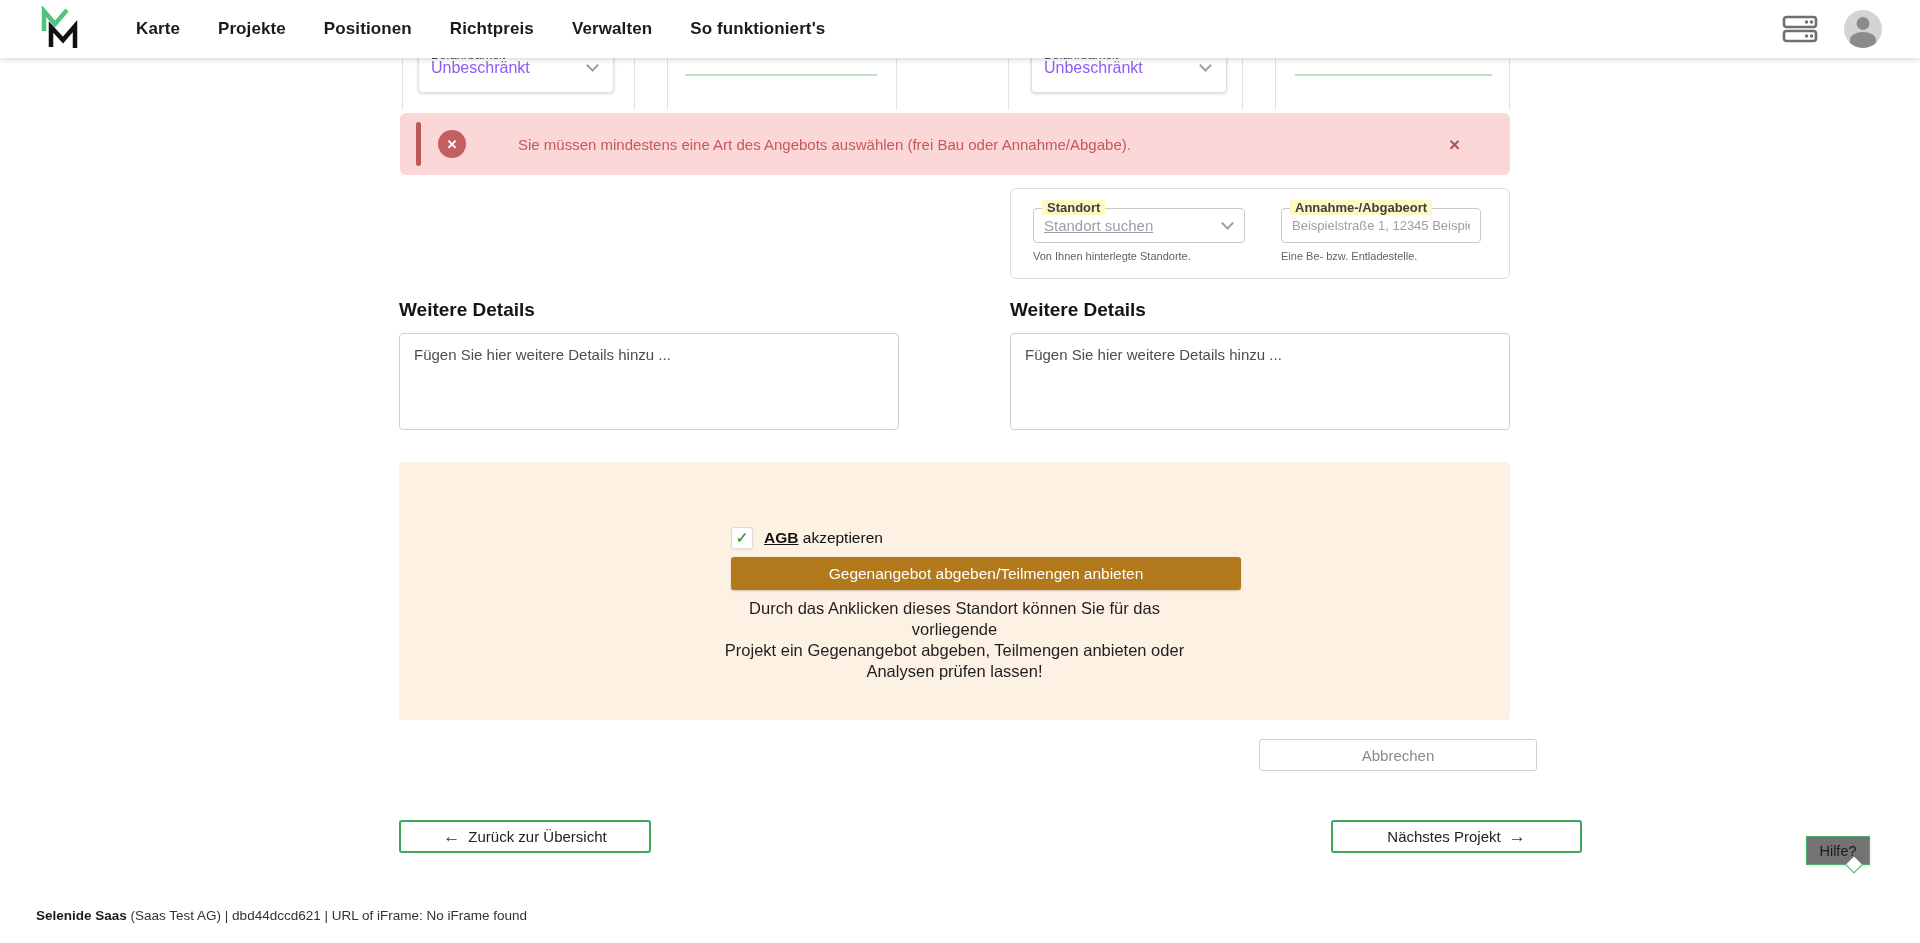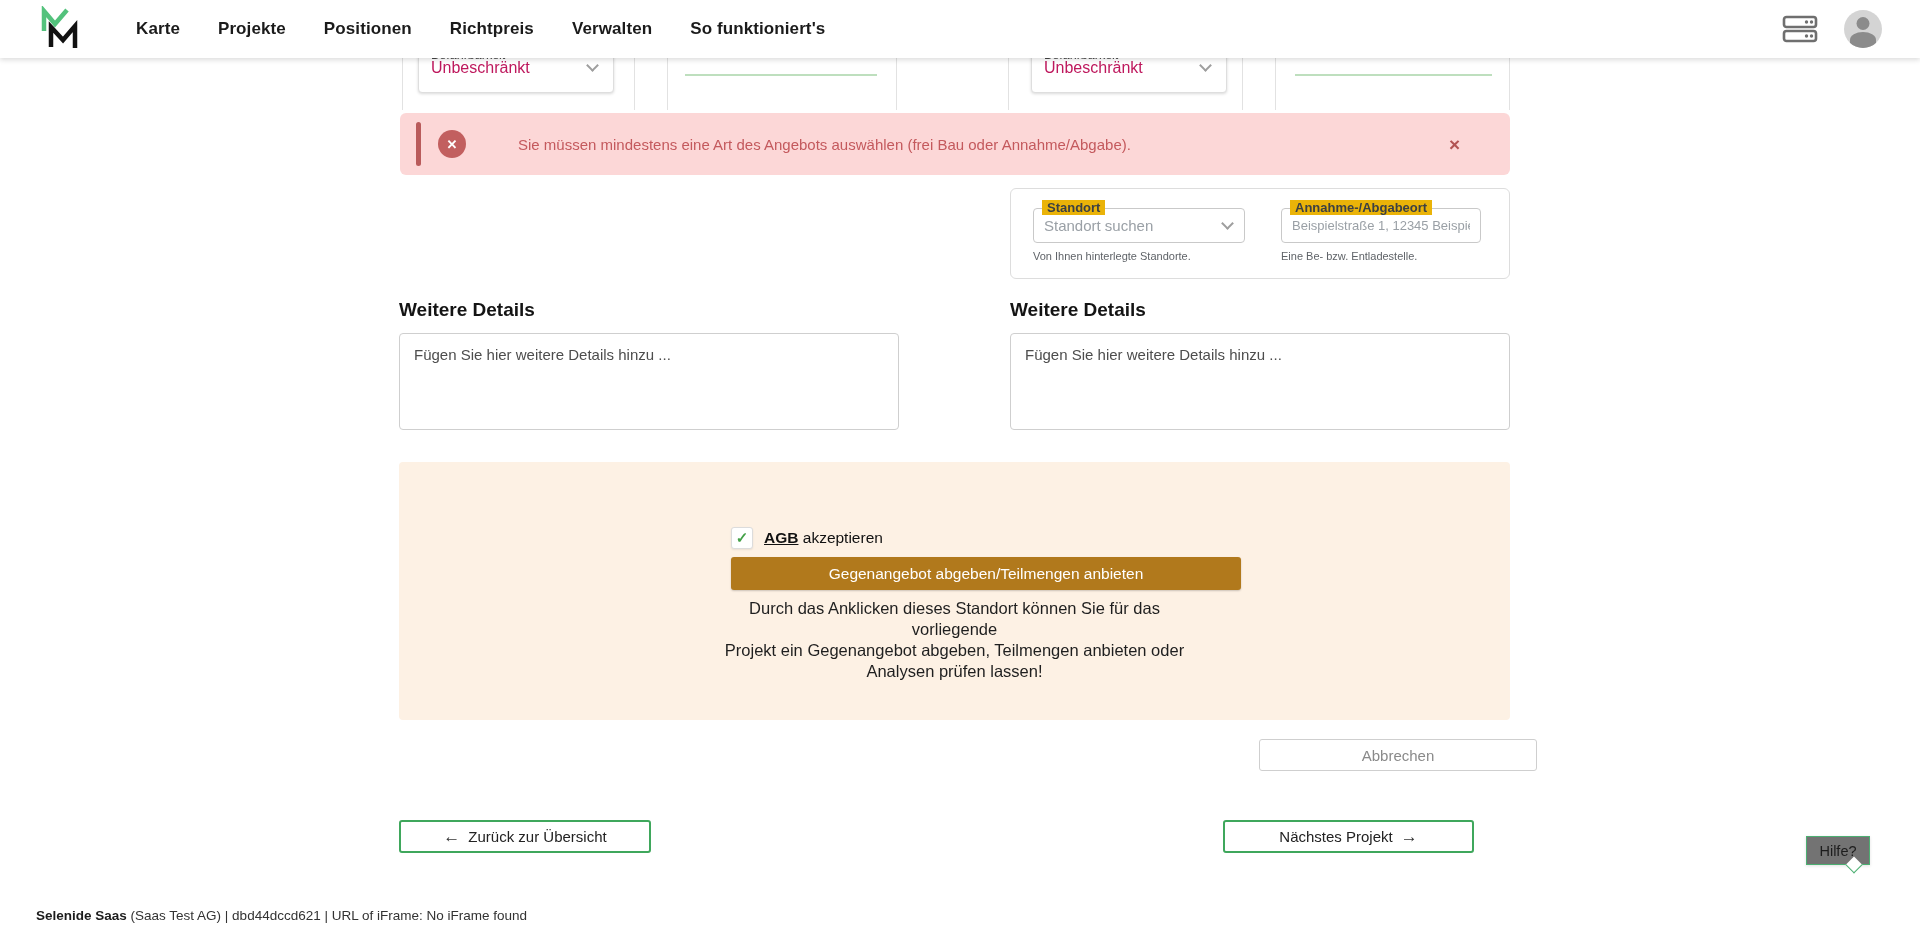--- a/index.html
+++ b/index.html
@@ -18,45 +18,45 @@
   .avatar { width:38px; height:38px; border-radius:50%; background:#d4d4d4; overflow:hidden; cursor:pointer; position:relative; }
   .avatar .head { position:absolute; left:50%; top:7px; transform:translateX(-50%); width:13px; height:13px; border-radius:50%; background:#8b8b8b; }
   .avatar .body { position:absolute; left:50%; top:22px; transform:translateX(-50%); width:26px; height:16px; border-radius:50% 50% 0 0; background:#8b8b8b; }
 
   
   .vline { position:absolute; top:58px; height:52px; width:1px; background:#e2e2e2; }
   .mini-select { position:absolute; top:34px; height:59px; width:196px; background:#fff;
                  border:1px solid #dedede; border-radius:4px; box-shadow:0 1px 3px rgba(0,0,0,.15);
                  cursor:pointer; z-index:5; }
   .mini-select .flabel { position:absolute; left:12px; top:13px; font-size:12.5px; color:#444; }
-  .mini-select .fvalue { position:absolute; left:12px; bottom:15px; font-size:16px; color:#be185d; }
+  .mini-select .fvalue { position:absolute; left:12px; bottom:15px; font-size:16px; color:#8b5cf6; }
   .chev { position:absolute; right:16px; bottom:22px; width:9px; height:9px;
           border-right:2px solid #9e9e9e; border-bottom:2px solid #9e9e9e; transform:rotate(45deg); }
   .green-underline { position:absolute; top:74px; height:2px; background:#bedfbe; cursor:text; }
 
   
   .alert { position:absolute; left:400px; top:113px; width:1110px; height:62px;
            background:#fcd7d7; border-radius:6px; z-index:10; }
   .alert-bar { position:absolute; left:16px; top:9px; width:5px; height:44px; border-radius:3px; background:#b95b5b; }
   .alert-ico { position:absolute; left:38px; top:17px; width:28px; height:28px; border-radius:50%;
                background:#c25f5f; color:#fff; font-size:13px; font-weight:bold; display:flex;
                align-items:center; justify-content:center; }
   .alert-msg { position:absolute; left:118px; top:0; height:62px; display:flex; align-items:center;
                font-size:15px; color:#c4595d; }
   .alert-close { position:absolute; right:50px; top:50%; transform:translateY(-50%); font-size:19px;
                  font-weight:bold; color:#b25454; cursor:pointer; line-height:1; }
 
   
   .loc-card { position:absolute; left:1010px; top:188px; width:500px; height:91px; background:#fff;
               border:1px solid #ddd; border-radius:6px; }
   .outlined { position:absolute; top:19px; height:35px; border:1px solid #c9c9c9; border-radius:4px; background:#fff; }
-  .outlined .olabel { position:absolute; left:8px; top:-9px; background:#eab308; padding:0 5px;
+  .outlined .olabel { position:absolute; left:8px; top:-9px; background:#fef9c3; padding:0 5px;
                       font-size:13px; font-weight:bold; color:#3c4043; white-space:nowrap; }
   .outlined .ph { position:absolute; left:10px; top:0; height:33px; display:flex; align-items:center;
-                  color:#9aa0a6; white-space:nowrap; overflow:hidden; }
+                  color:#9aa0a6; white-space:nowrap; overflow:hidden;text-decoration:underline; }
   .outlined input { position:absolute; left:0; top:0; width:100%; height:100%; border:0; outline:0;
                     padding:0 10px; font:13px "Liberation Sans", sans-serif; color:#333; background:transparent; }
   .outlined input::placeholder { color:#9aa0a6; }
   .helper { position:absolute; top:61px; font-size:11px; color:#5f6368; white-space:nowrap;text-align:center; }
 
   
   .section-title { position:absolute; font-size:19px; font-weight:bold; color:#141414; }
   .details-area { position:absolute; width:500px; height:97px; border:1px solid #cfcfcf; border-radius:4px;
                   resize:none; padding:12px 14px; font:15px "Liberation Sans", sans-serif; color:#333; outline:0; }
   .details-area::placeholder { color:#4d4d4d; }
@@ -76,21 +76,21 @@
                 text-align:center; font-size:16.5px; line-height:21px; color:#1f1f1f; }
 
   
   .cancel-btn { position:absolute; left:1259px; top:739px; width:278px; height:32px; background:#fff;
                 border:1px solid #cfcfcf; border-radius:3px; color:#8a8a8a;
                 font:15px "Liberation Sans", sans-serif; cursor:pointer; }
   .nav-btn { position:absolute; top:820px; height:33px; background:#fff; border:2px solid #3fa75c;
              border-radius:3px; color:#222; font:15px "Liberation Sans", sans-serif; cursor:pointer;
              display:flex; align-items:center; justify-content:center; gap:8px; }
   .nav-btn.back { left:399px; width:252px; }
-  .nav-btn.next { left:1223px; width:251px; }
+  .nav-btn.next { left:1331px; width:251px; }
   .arrow { font-size:17px; line-height:1; color:#333; }
 
   
   .help { position:absolute; left:1806px; top:836px; width:64px; height:29px; background:#737373;
           border:1.5px solid #4caf72; border-radius:0; display:flex; align-items:center;
           justify-content:center; font-size:14.5px; color:#1d1d1d; cursor:pointer; z-index:5;
           box-shadow:0 1px 3px rgba(0,0,0,.12); }
   .help .tail { position:absolute; right:9px; bottom:-7px; width:12px; height:12px; background:#fff;
                 border-right:1.5px solid #4caf72; border-bottom:1.5px solid #4caf72; transform:rotate(45deg); }
 

